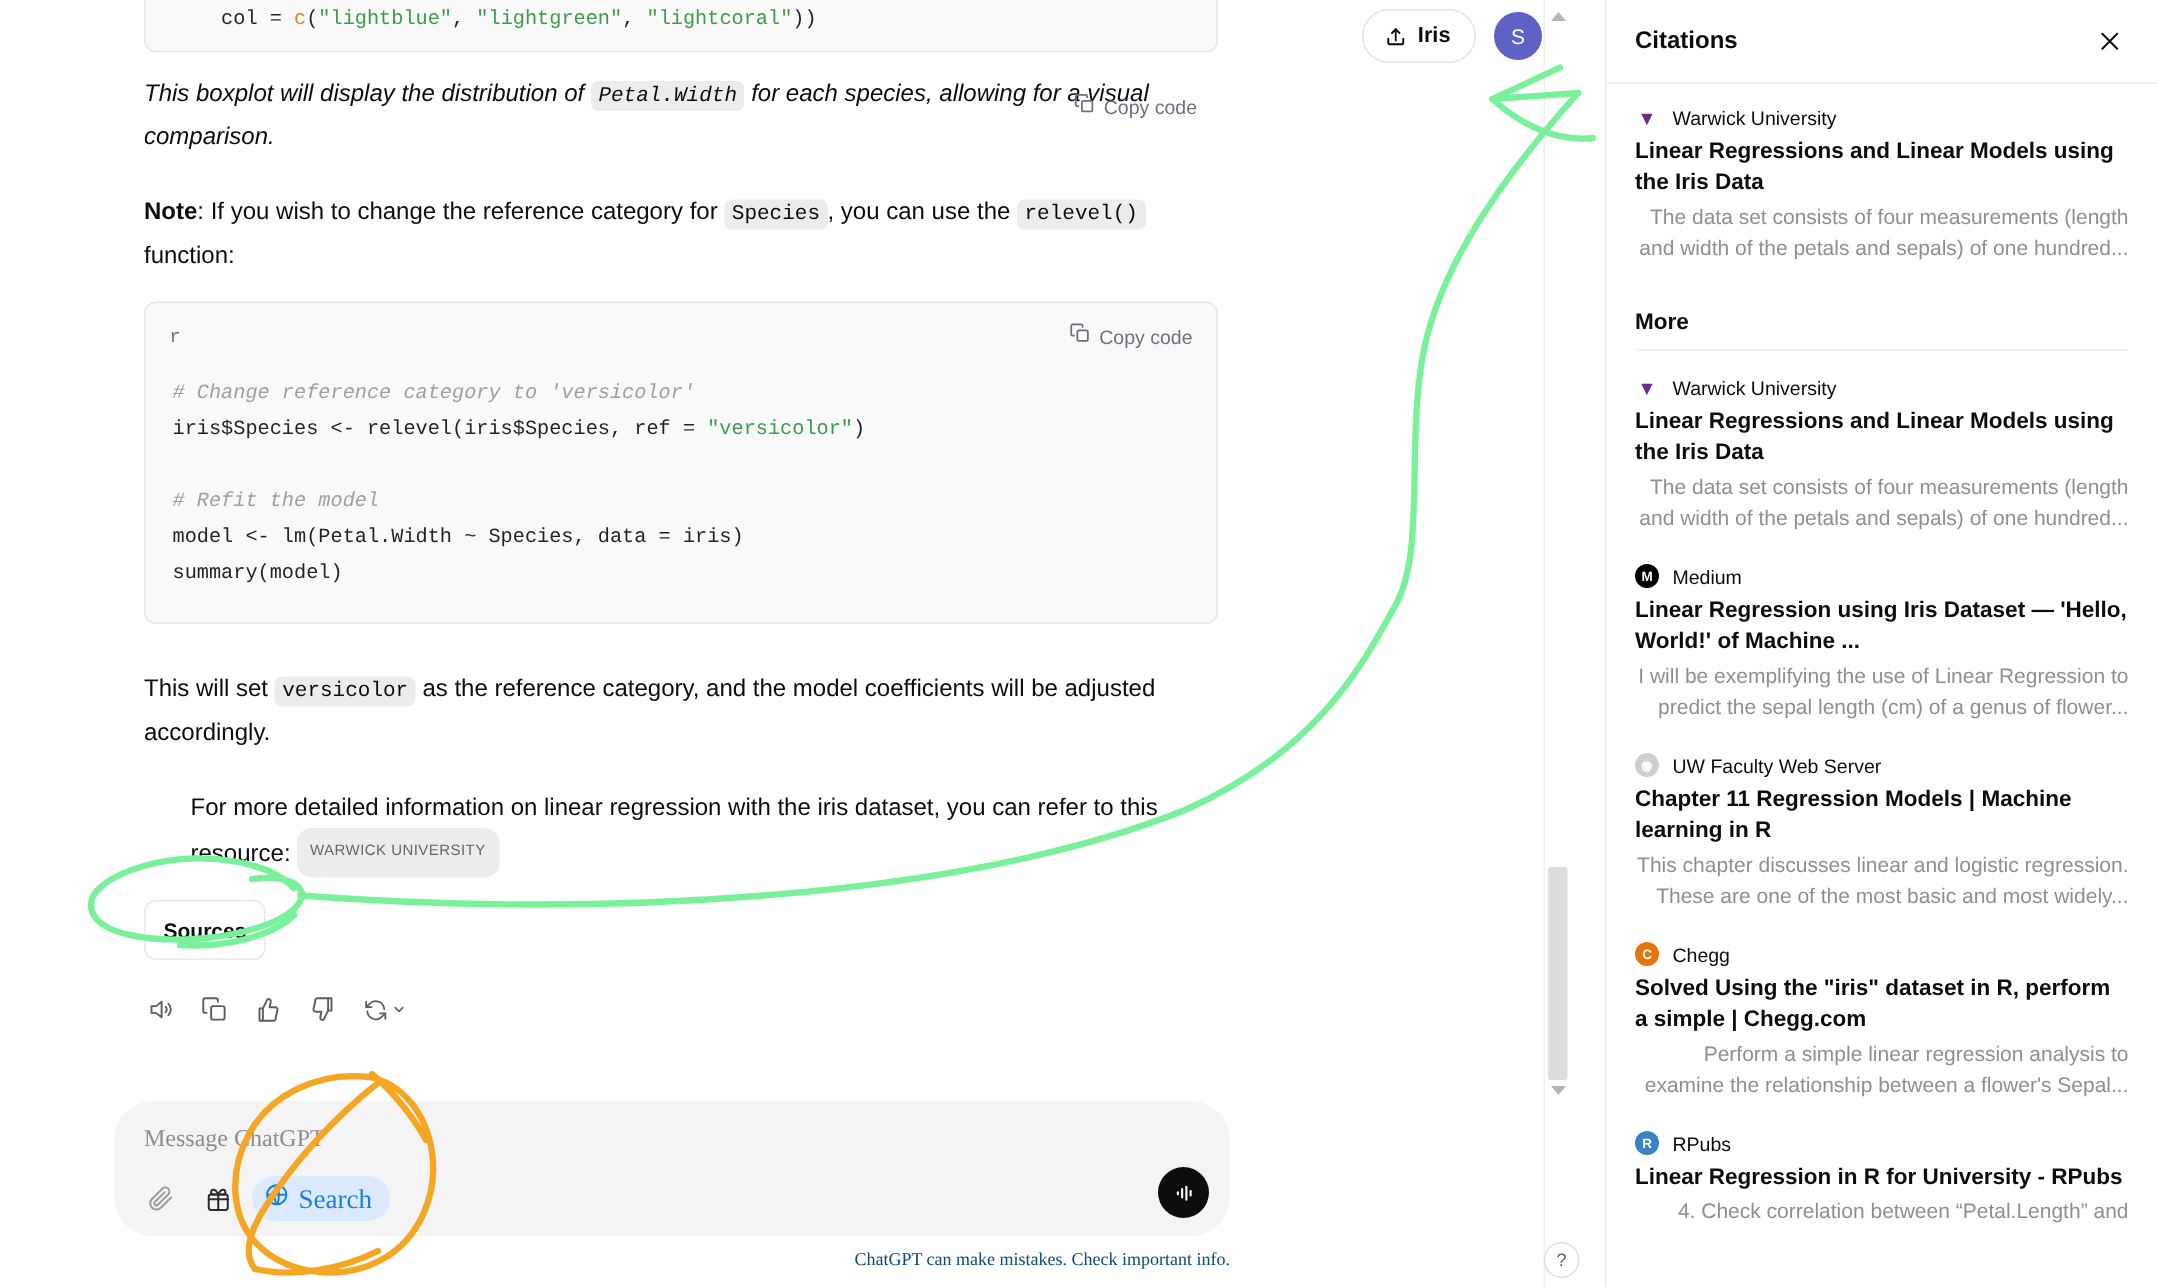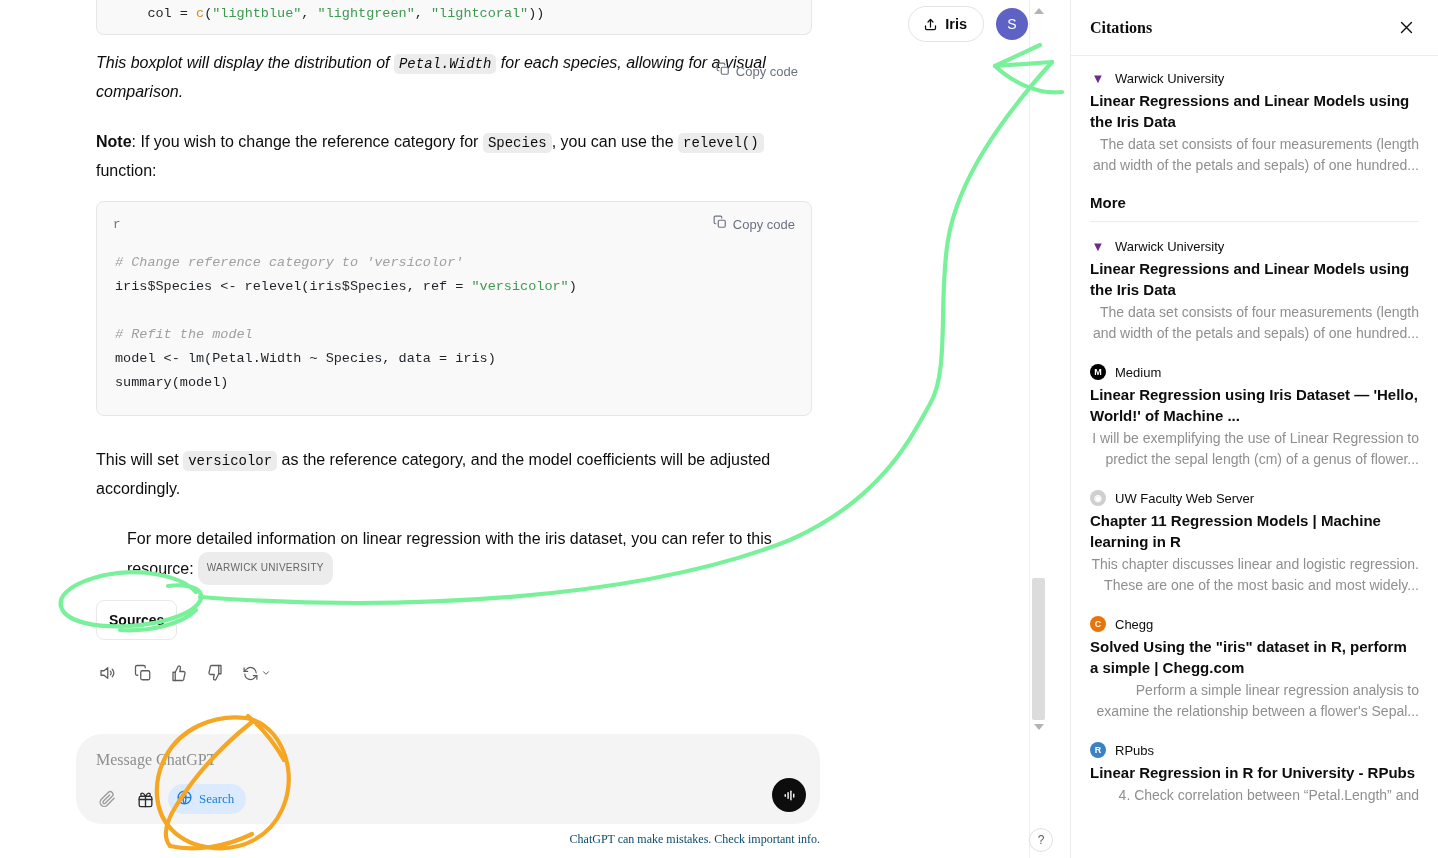--- a/index.html
+++ b/index.html
@@ -122,21 +122,21 @@
     display: flex; align-items: center; gap: 8px;
   }
   .tool-ico {
     width: 30px; height: 30px; border-radius: 50%;
     display: flex; align-items: center; justify-content: center;
     color: #5d5d5d; cursor: pointer;
   }
   .search-pill {
     display: flex; align-items: center; gap: 6px;
     height: 30px; padding: 0 12px 0 8px; border-radius: 15px;
-    background: #dbeafe; color: #1a7fdb; font-size: 13px;
+    background: #dbeafe; color: #1a7fdb; font-size: 18px;
     cursor: pointer; white-space: nowrap;
   }
   .voice-btn {
     position: absolute; right: 14px; bottom: 12px;
     width: 34px; height: 34px; border-radius: 50%;
     background: #0d0d0d; display: flex; align-items: center;
     justify-content: center; cursor: pointer;
   }
   .disclaimer {
     text-align: right; font-size: 12px; color: #0c4a6e;
@@ -174,21 +174,20 @@
 
   
   .cit-panel {
     position: absolute; left: 1070px; top: 0; width: 368px; height: 858px;
     background: #fff; border-left: 1px solid #ececec; overflow: hidden;
   }
   .cit-head {
     height: 56px; display: flex; align-items: center;
     justify-content: space-between; padding: 0 20px 0 19px;
     border-bottom: 1px solid #ececec;
-    font-family: Liberation Serif, serif;
   }
   .cit-title { font-size: 16px; font-weight: 700; color: #0d0d0d; }
   .cit-close { width: 24px; height: 24px; cursor: pointer; color: #0d0d0d;
                display:flex; align-items:center; justify-content:center; }
   .cit-body { padding: 14px 19px 0 19px; }
   .cit-item { margin-bottom: 20px; }
   .cit-src { display: flex; align-items: center; gap: 9px; margin-bottom: 4px; }
   .cit-fav {
     width: 16px; height: 16px; border-radius: 50%;
     display: flex; align-items: center; justify-content: center;
@@ -397,21 +396,21 @@
 
       <div class="cit-item" style="margin-bottom:10px;">
         <div class="cit-src">
           <span class="cit-fav warwick">▼</span>
           <span class="cit-srcname">Warwick University</span>
         </div>
         <div class="cit-t">Linear Regressions and Linear Models using the Iris Data</div>
         <div class="cit-d">The data set consists of four measurements (length and width of the petals and sepals) of one hundred...</div>
       </div>
 
-      <div style="margin-top:18px;">
+      <div style="margin-top:30px;">
         <div class="cit-more">More</div>
       </div>
       <div class="cit-sep"></div>
 
       <div class="cit-item">
         <div class="cit-src">
           <span class="cit-fav warwick">▼</span>
           <span class="cit-srcname">Warwick University</span>
         </div>
         <div class="cit-t">Linear Regressions and Linear Models using the Iris Data</div>

